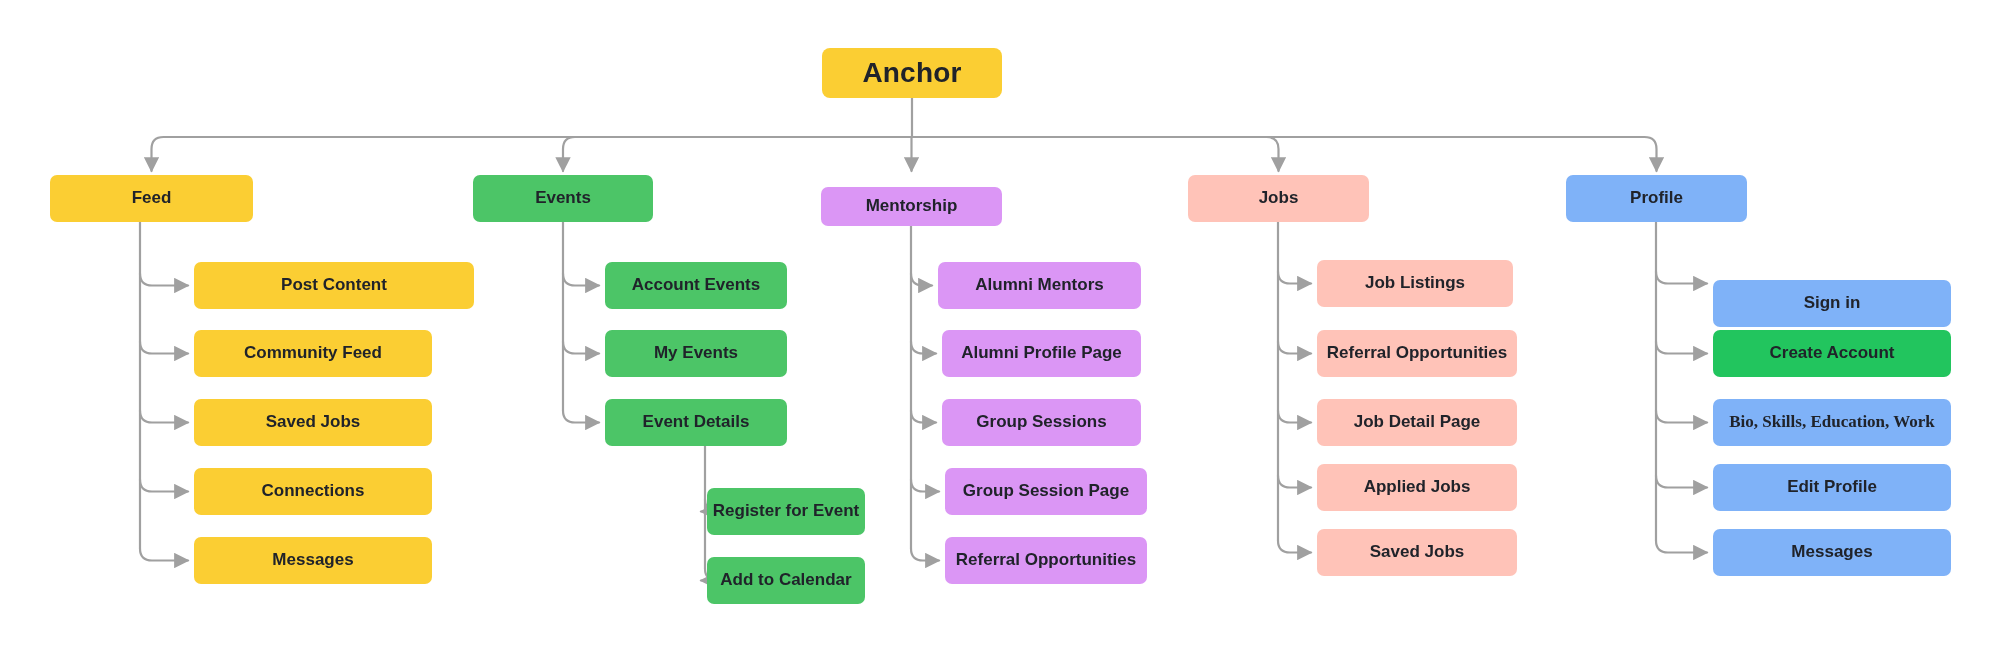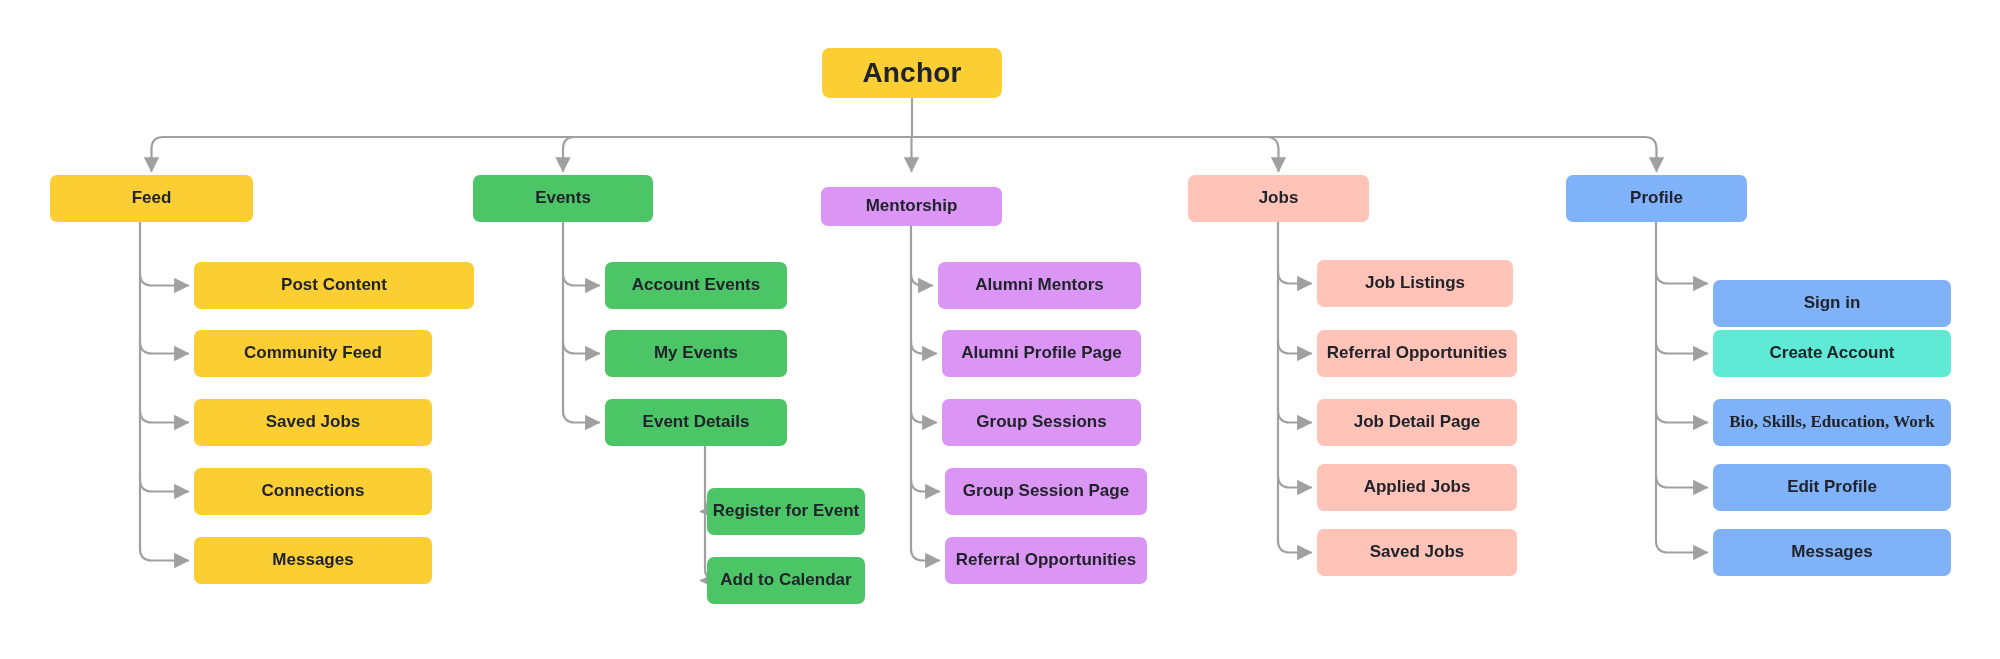--- a/index.html
+++ b/index.html
@@ -156,21 +156,21 @@
       </div>
       <div class="node lvl2" style="left: 1317px; top: 529px; width: 200px; height: 47px; background: rgb(255, 195, 184);">
         <span>Saved Jobs</span>
       </div>
       <div class="node lvl1" style="left: 1566px; top: 175px; width: 181px; height: 47px; background: rgb(127, 178, 248);">
         <span>Profile</span>
       </div>
       <div class="node lvl2" style="left: 1713px; top: 260px; width: 238px; height: 47px; background: rgb(127, 178, 248); margin-top: 20px;">
         <span>Sign in</span>
       </div>
-      <div class="node lvl2" style="left: 1713px; top: 330px; width: 238px; height: 47px; background: #5eead4;">
+      <div class="node lvl2" style="left: 1713px; top: 330px; width: 238px; height: 47px; background: #22c55e;">
         <span>Create Account</span>
       </div>
       <div class="node lvl2" style="left: 1713px; top: 399px; width: 238px; height: 47px; background: rgb(127, 178, 248); font-family: Liberation Serif, serif;">
         <span>Bio, Skills, Education, Work</span>
       </div>
       <div class="node lvl2" style="left: 1713px; top: 464px; width: 238px; height: 47px; background: rgb(127, 178, 248);">
         <span>Edit Profile</span>
       </div>
       <div class="node lvl2" style="left: 1713px; top: 529px; width: 238px; height: 47px; background: rgb(127, 178, 248);">
         <span>Messages</span>

